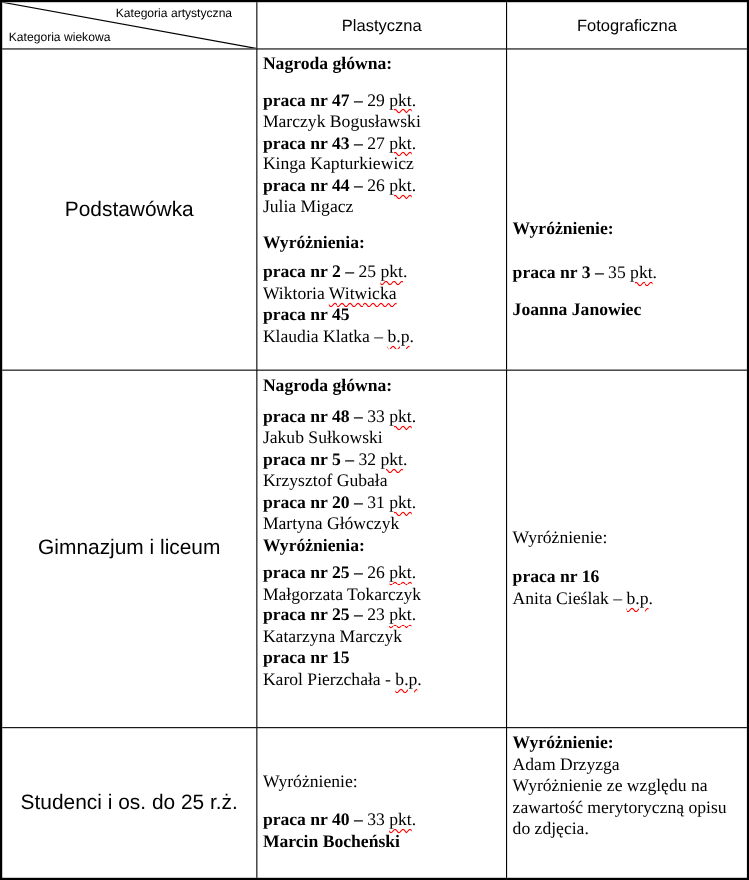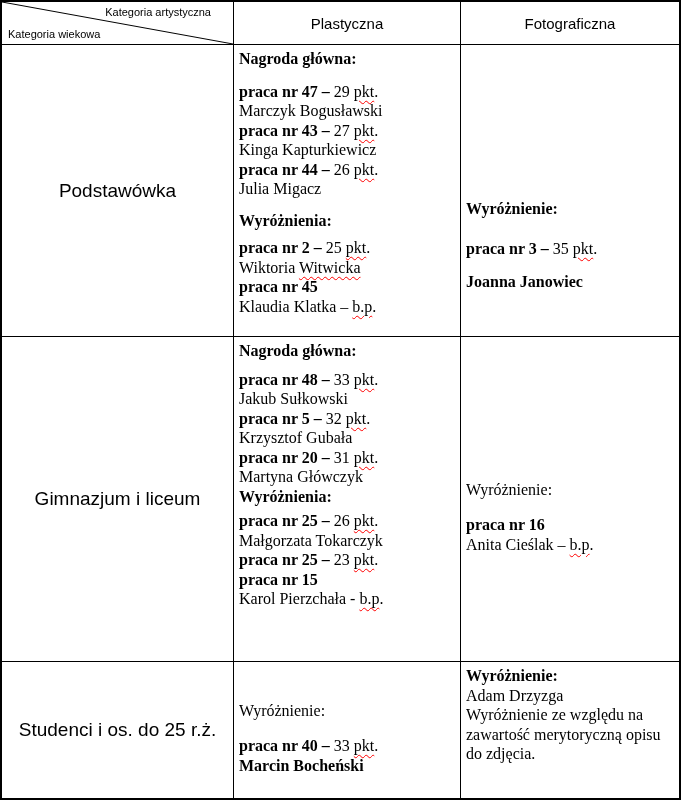--- a/index.html
+++ b/index.html
@@ -137,20 +137,21 @@
       <div class="line" style="margin-top: 9px;"><span class="b">praca nr 48 – </span><span>33 </span><span class="sq">pkt</span><span>.</span></div>
       <div class="line"><span>Jakub Sułkowski</span></div>
       <div class="line"><span class="b">praca nr 5 – </span><span>32 </span><span class="sq">pkt</span><span>.</span></div>
       <div class="line"><span>Krzysztof Gubała</span></div>
       <div class="line"><span class="b">praca nr 20 – </span><span>31 </span><span class="sq">pkt</span><span>.</span></div>
       <div class="line"><span>Martyna Główczyk</span></div>
       <div class="line"><span class="b">Wyróżnienia:</span></div>
       <div class="line" style="margin-top: 5px;"><span class="b">praca nr 25 – </span><span>26 </span><span class="sq">pkt</span><span>.</span></div>
       <div class="line"><span>Małgorzata Tokarczyk</span></div>
       <div class="line"><span class="b">praca nr 25 – </span><span>23 </span><span class="sq">pkt</span><span>.</span></div>
+      <div class="line"><span>Katarzyna Marczyk</span></div>
       <div class="line"><span class="b">praca nr 15</span></div>
       <div class="line"><span>Karol Pierzchała - </span><span class="sq">b.p</span><span>.</span></div>
     </div>
   <div class="cell content centerv">
     <div class="inner nudge20">
         <div class="line"><span>Wyróżnienie:</span></div>
         <div class="line" style="margin-top: 16px;"><span class="b">praca nr 16</span></div>
         <div class="line"><span>Anita Cieślak – </span><span class="sq">b.p</span><span>.</span></div>
       </div>
   </div>

